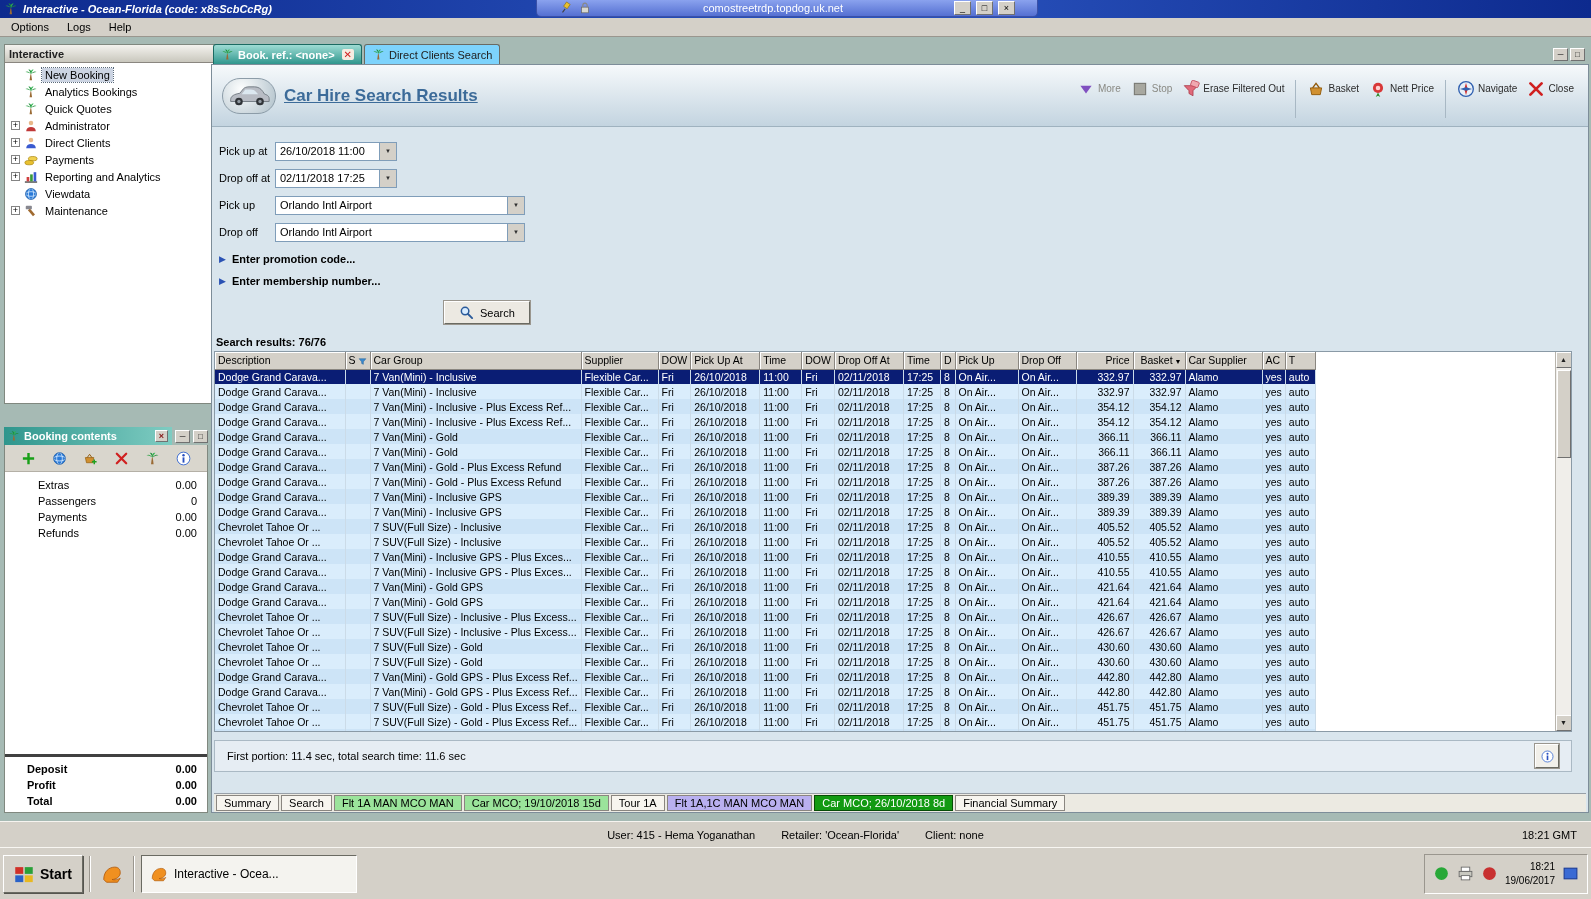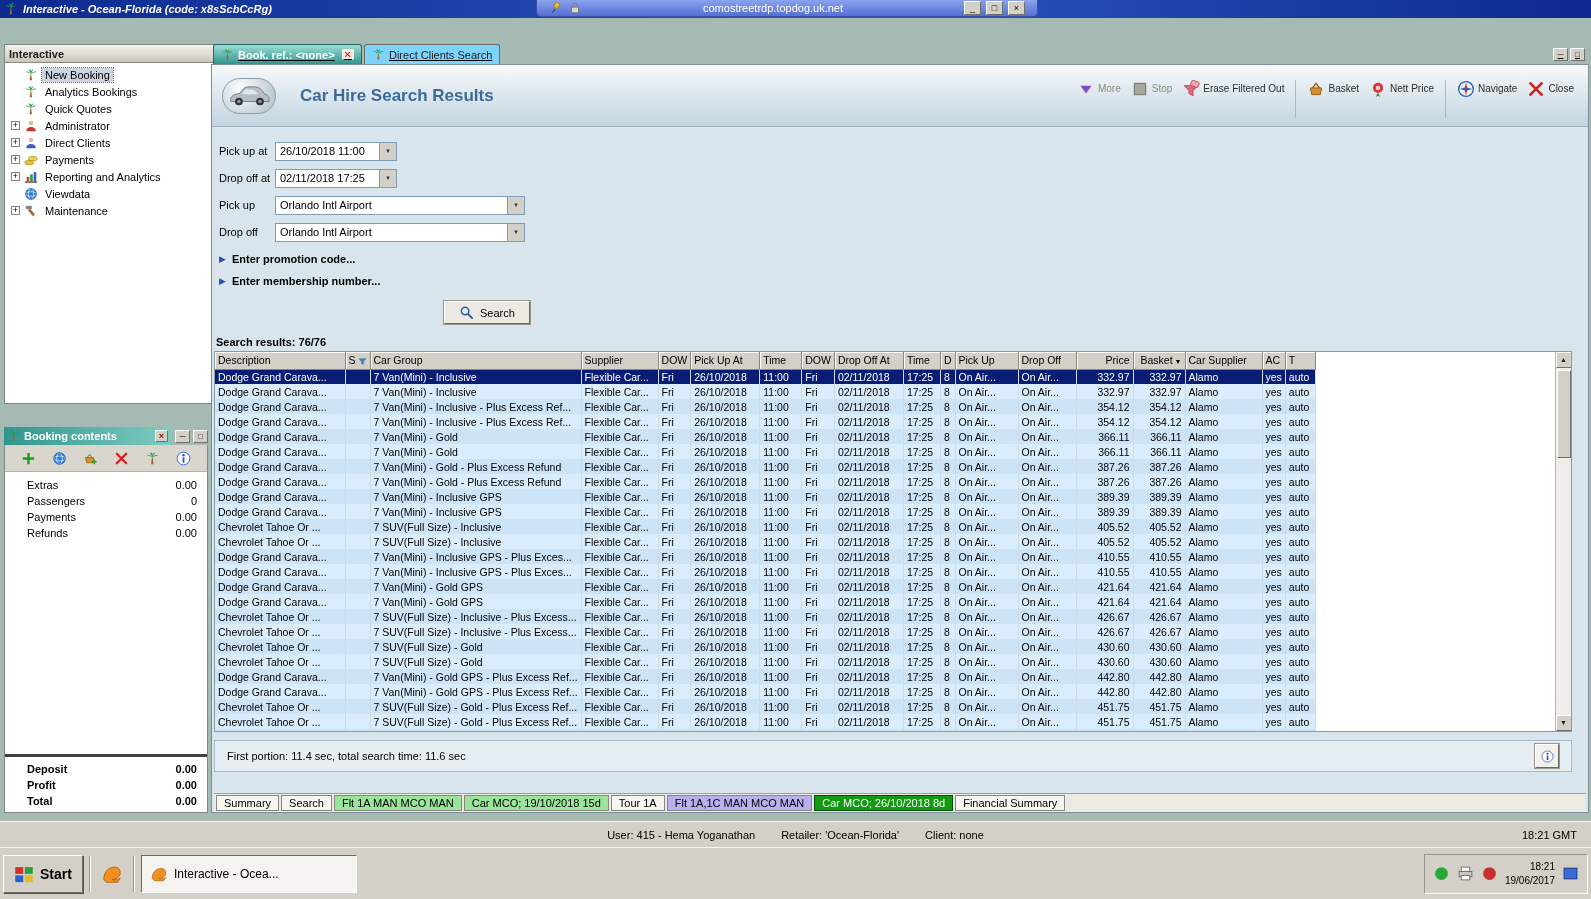--- a/index.html
+++ b/index.html
@@ -4,21 +4,21 @@
 <style>
 *{margin:0;padding:0;box-sizing:border-box;}
 html,body{width:1591px;height:899px;}
 body{font-family:"Liberation Sans","DejaVu Sans",sans-serif;font-size:11px;color:#000;}
 .screen{position:relative;width:1591px;height:899px;background:#a6bab4;overflow:hidden;}
 .ic{width:14px;height:14px;flex:none;display:inline-block;vertical-align:middle;}
 
 
 .titlebar{position:absolute;left:0;top:0;width:100%;height:18px;background:linear-gradient(90deg,#0d2a8e 0%,#2b55c0 55%,#0d2a8e 100%);display:flex;align-items:center;gap:5px;padding:0 4px;color:#fff;z-index:50;}
 .tb-title{font-weight:bold;font-size:11px;white-space:nowrap;font-style:italic;}
-.rdpbar{position:absolute;left:536px;top:0;width:502px;height:17px;background:linear-gradient(180deg,#8aa2ee,#5570d2);border:1px solid #3a50a8;border-top:none;border-radius:0 0 5px 5px;display:flex;align-items:center;gap:5px;padding:0 12px;justify-content:center;}
+.rdpbar{position:absolute;left:536px;top:0;width:502px;height:17px;background:linear-gradient(180deg,#8aa2ee,#5570d2);border:1px solid #3a50a8;border-top:none;border-radius:0 0 5px 5px;display:flex;align-items:center;gap:5px;padding:0 22px;justify-content:center;}
 .rdp-host{flex:1;text-align:center;color:#fff;font-size:11px;}
 .winbtn{width:17px;height:14px;background:#d4d0c8;border:1px solid;border-color:#fff #707070 #707070 #fff;color:#000;font-size:9px;line-height:12px;text-align:center;flex:none;}
 
 
 .menubar{position:absolute;left:0;top:18px;width:100%;height:19px;background:#d4d0c8;border-bottom:1px solid #9a968e;display:flex;align-items:center;padding:0 2px;z-index:40;}
 .menu-item{padding:2px 9px;}
 
 
 .workspace{position:absolute;left:0;top:37px;width:100%;bottom:78px;}
 .phbtn{display:inline-block;width:15px;height:13px;background:#d4d0c8;border:1px solid;border-color:#fff #707070 #707070 #fff;font-size:8px;line-height:11px;text-align:center;color:#111;flex:none;}
@@ -35,40 +35,40 @@
 .tree-item.sel .tree-label{background:#ccd4e2;outline:1px dotted #5a6a7a;}
 
 
 .bpanel{position:absolute;left:4px;top:390px;width:204px;height:386px;display:flex;flex-direction:column;}
 .bphead-row{display:flex;align-items:center;gap:3px;height:18px;}
 .bphead{flex:1;height:18px;background:linear-gradient(90deg,#2f968d,#7fccc2);display:flex;align-items:center;gap:4px;padding:0 4px;color:#fff;font-weight:bold;}
 .bpx{margin-left:auto;width:13px;height:12px;background:#d4d0c8;border:1px solid;border-color:#fff #707070 #707070 #fff;color:#801010;font-size:9px;line-height:10px;text-align:center;font-weight:bold;}
 .bpbody{flex:1;background:#fff;border:1px solid #80887f;border-top:none;display:flex;flex-direction:column;overflow:hidden;}
 .bc-toolbar{height:27px;background:#d9d6cd;border-bottom:1px solid #b4b0a6;display:flex;align-items:center;justify-content:center;gap:11px;}
 .bc-tool{width:20px;height:20px;display:flex;align-items:center;justify-content:center;}
-.bc-fields{padding-top:5px;}
+.bc-fields{padding-top:5px;padding-left:11px;}
 .bc-row{display:flex;height:16px;align-items:center;padding:0 10px 0 22px;}
 .bc-label{flex:1;}
 .bc-fill{flex:1;}
 .bc-totals{border-top:3px solid #404040;padding:4px 0 3px;}
 .bc-totals .bc-row{font-weight:bold;}
 
 
 .main{position:absolute;left:211px;top:7px;right:2px;bottom:8px;display:flex;flex-direction:column;}
-.mdi-bar{height:20px;display:flex;align-items:flex-end;gap:2px;padding-left:2px;text-decoration:underline;}
+.mdi-bar{height:20px;display:flex;align-items:flex-end;gap:2px;padding-left:2px;}
 .mtab{display:flex;align-items:center;gap:4px;height:20px;padding:0 7px;border:1px solid #6a6a62;border-bottom:none;border-radius:3px 3px 0 0;background:#7dd3fc;color:#222;white-space:nowrap;}
 .mtab.active{background:linear-gradient(180deg,#9edcd4 0%,#2f968d 100%);color:#fff;font-weight:bold;border-color:#1c6a62;}
 .tabx{color:#d02020;font-weight:bold;font-size:10px;margin-left:3px;background:#f6ece2;padding:0 2px;line-height:11px;border-radius:2px;}
 .mdi-btns{margin-left:auto;display:flex;gap:2px;align-items:center;padding:0 4px 3px 0;}
 
 .doc{flex:1;background:#d9e5ed;border:1px solid #7d8d99;position:relative;overflow:hidden;}
 .doc-head{height:62px;background:linear-gradient(180deg,#f6f9fb,#c3d4e0);border-bottom:1px solid #9fb2bf;display:flex;align-items:center;padding:0 10px;}
 .car-badge{width:54px;height:36px;background:radial-gradient(circle at 35% 30%,#fdfefe,#aebfc9);border:1px solid #8c9ca8;border-radius:18px;display:flex;align-items:center;justify-content:center;flex:none;}
 .car-badge .ic{width:44px;height:24px;}
-.doc-title{font-size:17px;font-weight:bold;color:#3c6b99;margin-left:24px;white-space:nowrap;}
+.doc-title{font-size:17px;font-weight:bold;color:#3c6b99;margin-left:8px;white-space:nowrap;text-decoration:underline;}
 .toolbar{margin-left:auto;display:flex;align-items:flex-start;gap:2px;padding-top:6px;}
 .tool{min-width:46px;display:flex;flex-direction:row;align-items:center;gap:3px;font-size:10px;color:#2c2c2c;padding:0 4px;cursor:default;}
 .tool .ic{width:17px;height:17px;}
 .tool.dim{color:#8a8a84;}
 .tool-label{white-space:nowrap;}
 .tsep{width:1px;height:38px;background:#a8b8c4;margin:0 5px;align-self:center;}
 
 
 .form{padding:14px 0 0 7px;}
 .frow{display:flex;align-items:center;height:20px;margin-bottom:7px;}
@@ -273,20 +273,25 @@
       <svg class="ic">
           <use href="#i-lock"></use>
         </svg>
       <span class="rdp-host">comostreetrdp.topdog.uk.net</span>
       <span class="winbtn">_</span>
       <span class="winbtn">□</span>
       <span class="winbtn">×</span>
     </div>
   </div>
 
+  <div class="menubar" id="menu-items">
+      <span class="menu-item">Options</span>
+      <span class="menu-item">Logs</span>
+      <span class="menu-item">Help</span>
+    </div>
 
   <div class="workspace">
 
     <div class="sidebar">
       <div class="phead">
         <span class="ptitle">Interactive</span>
         <span class="phbtn">─</span>
       </div>
       <div class="tree" id="tree">
           <div class="tree-item sel">

